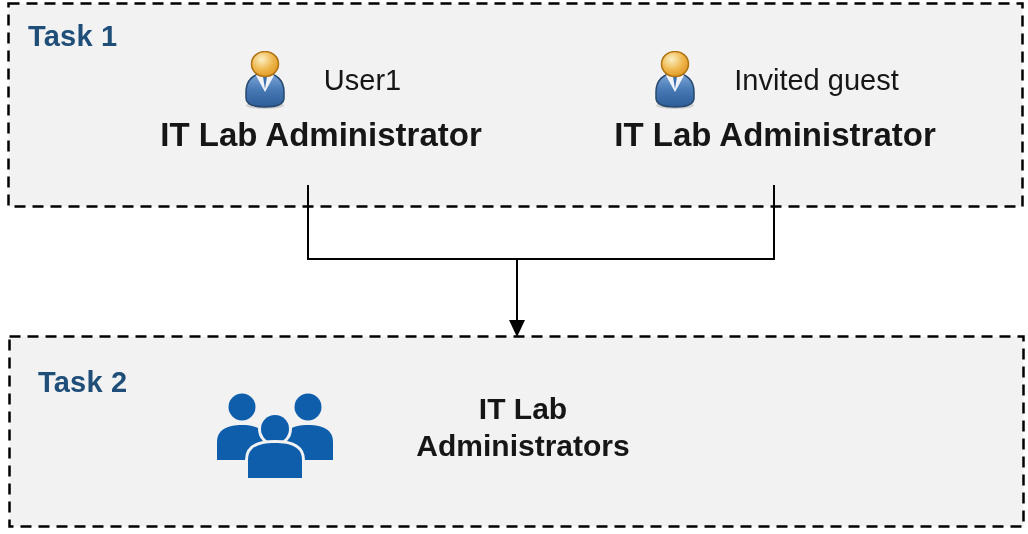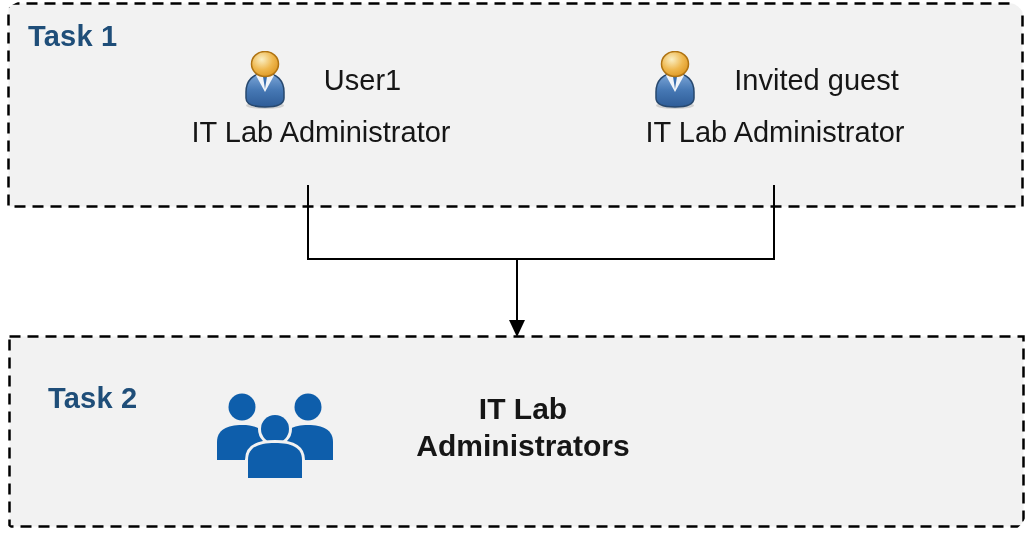--- a/index.html
+++ b/index.html
@@ -3,42 +3,41 @@
 <meta charset="utf-8">
 <style>
   html,body{margin:0;padding:0;background:#fff;}
   #canvas{
     position:relative;
     width:1028px;height:534px;
     background:#fff;
     font-family:"Liberation Sans", sans-serif;
     color:#161616;
     overflow:hidden;
-    border-radius:28px;
   }
   #bg-layer{position:absolute;left:0;top:0;z-index:0;}
   .task-label{
     position:absolute;
     font-size:29px;font-weight:700;
     color:#1F4E79;
     z-index:2;
     letter-spacing:0.2px;
   }
   .person-group{
     position:absolute;
     width:400px;
     z-index:2;
     text-align:center;
   }
   .person-row{
     display:flex;justify-content:center;align-items:center;gap:16px;
     height:60px;
   }
   .person-name{font-size:29px;white-space:nowrap;margin-left:19px;}
-  .person-role{font-size:29px;margin-top:6px;white-space:nowrap;}
+  .person-role{font-size:33px;margin-top:6px;white-space:nowrap;font-weight:bold;}
   .user-svg{width:48px;height:58px;flex:0 0 auto;}
   #group-icon{position:absolute;left:214px;top:392px;z-index:2;}
   #task2-text{
     position:absolute;left:403px;top:390px;width:240px;
     font-size:30px;line-height:37px;text-align:center;
     z-index:2;
     font-weight:bold;
   }
 </style>
 </head>
@@ -99,21 +98,21 @@
         <path d="M24,22 C12,22 5,30 5,41 L5,47 C5,53.5 13,56 24,56 C35,56 43,53.5 43,47 L43,41 C43,30 36,22 24,22 Z" fill="url(#bodyGrad)" stroke="#27486E" stroke-width="1.5"></path>
         <path d="M15,24.5 L24,41 L33,24.5 C30,22.8 27,22.3 24,22.3 C21,22.3 18,22.8 15,24.5 Z" fill="#EFF3F8"></path>
         <path d="M21.6,23.2 L24,38 L26.4,23.2 L24,25.6 Z" fill="#3B6FAE"></path>
         <ellipse cx="24" cy="13" rx="13.5" ry="12.5" fill="url(#headGrad)" stroke="#AF7312" stroke-width="1.5"></ellipse>
       </svg>
       <span class="person-name">Invited guest</span>
     </div>
     <div class="person-role">IT Lab Administrator</div>
   </div>
 
-  <div class="task-label" style="left:48px;top:366px;margin-top:16px;">Task 2</div>
+  <div class="task-label" style="left:38px;top:366px;">Task 2</div>
 
   <svg id="group-icon" width="122" height="88" viewBox="0 0 122 88">
     <g fill="#0E5EAB">
       <circle cx="28" cy="15" r="13.5"></circle>
       <path d="M3,68 V50 C3,38 13,33 28,33 C43,33 53,38 53,50 V68 Z"></path>
     </g>
     <g fill="#0E5EAB">
       <circle cx="94" cy="15" r="13.5"></circle>
       <path d="M69,68 V50 C69,38 79,33 94,33 C109,33 119,38 119,50 V68 Z"></path>
     </g>

